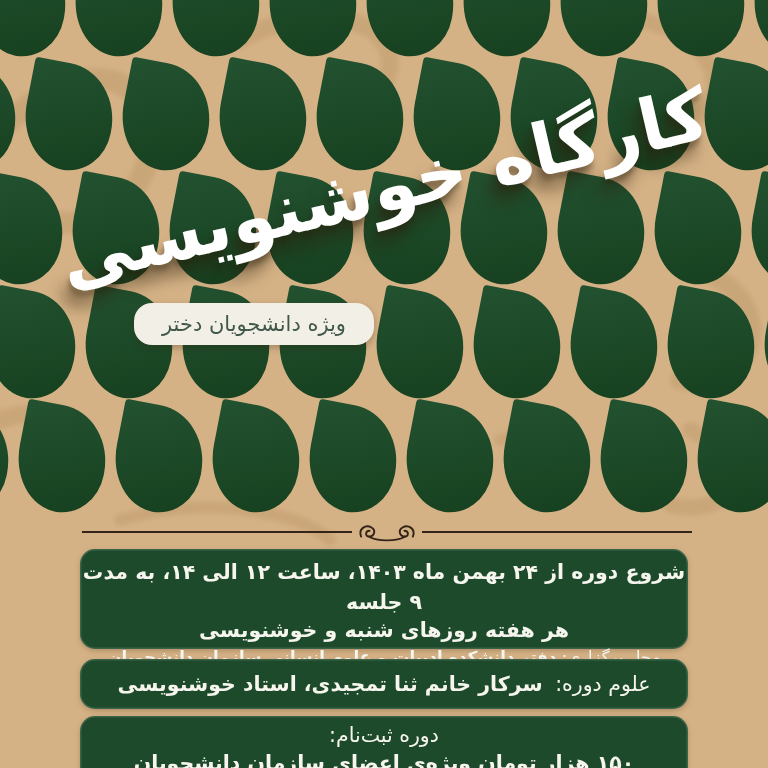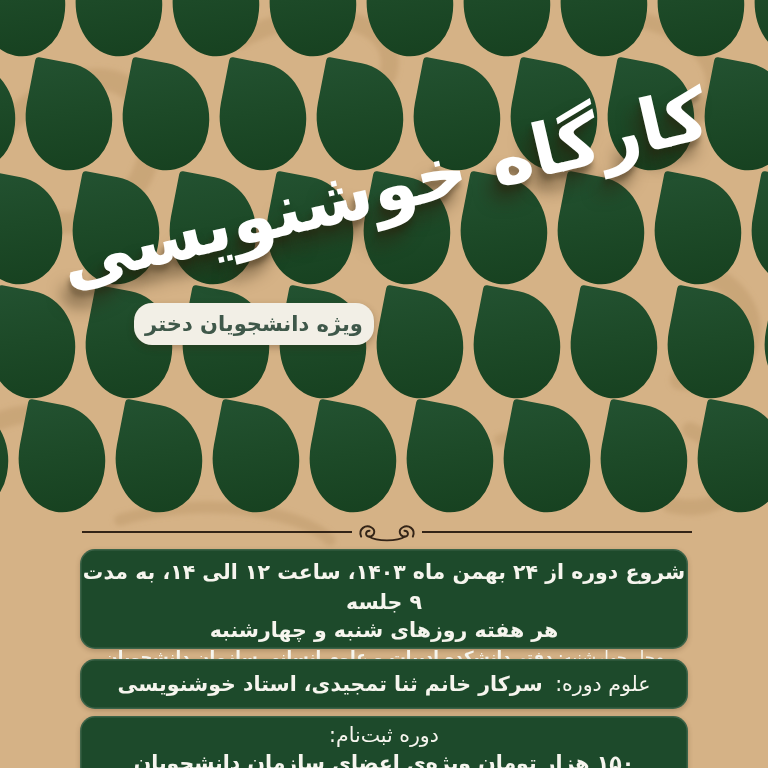--- a/index.html
+++ b/index.html
@@ -37,21 +37,21 @@
   }
   .badge{
     position:absolute;
     left:134px;top:303px;
     width:240px;height:42px;
     background:var(--badge-bg,#f2efe6);
     color:var(--badge-c,#3f584a);
     border-radius:18px;
     display:flex;align-items:center;justify-content:center;
     direction:rtl;
-    font-size:21px;font-weight:bold;
+    font-size:21px;font-weight:normal;
     box-shadow:0 3px 7px rgba(60,40,20,.30);
   }
   .divider{
     position:absolute;
     left:82px;right:76px;top:518px;height:28px;
     display:flex;align-items:center;gap:4px;
   }
   .divider .line{flex:1;height:2px;background:var(--div-c,#332417);}
   .divider svg{flex:0 0 auto;}
   .box{
@@ -163,22 +163,22 @@
         <path d="M8,23 C3,11 15,4 24,9 C31,13 29,23 20,23 C14,23 14,14 21,14"></path>
         <path d="M20,23 C32,31 64,31 76,23"></path>
         <path d="M88,23 C93,11 81,4 72,9 C65,13 67,23 76,23 C82,23 82,14 75,14"></path>
       </g>
     </svg>
     <div class="line"></div>
   </div>
 
   <div class="box box1">
     <span class="ln l1">شروع دوره از ۲۴ بهمن ماه ۱۴۰۳، ساعت ۱۲ الی ۱۴، به مدت ۹ جلسه</span>
-    <span class="ln l2">هر هفته روزهای شنبه و چهارشنبه</span>
-    <span class="ln l3"><span class="lbl">محل چهارشنبه:</span> <b>دفتر دانشکده ادبیات و علوم انسانی سازمان دانشجویان جهاددانشگاهی</b></span>
+    <span class="ln l2">هر هفته روزهای شنبه و خوشنویسی</span>
+    <span class="ln l3"><span class="lbl">محل برگزاری:</span> <b>دفتر دانشکده ادبیات و علوم انسانی سازمان دانشجویان جهاددانشگاهی</b></span>
   </div>
 
   <div class="box box2">
     <span class="lbl">علوم دوره:</span>&nbsp;<b>سرکار خانم ثنا تمجیدی، استاد خوشنویسی</b>
   </div>
 
   <div class="box box3">
     <span class="ln l1 lbl">دوره ثبت‌نام:</span>
     <span class="ln l2">۱۵۰ هزار تومان ویژه‌ی اعضای سازمان دانشجویان جهاددانشگاهی</span>
   </div>

